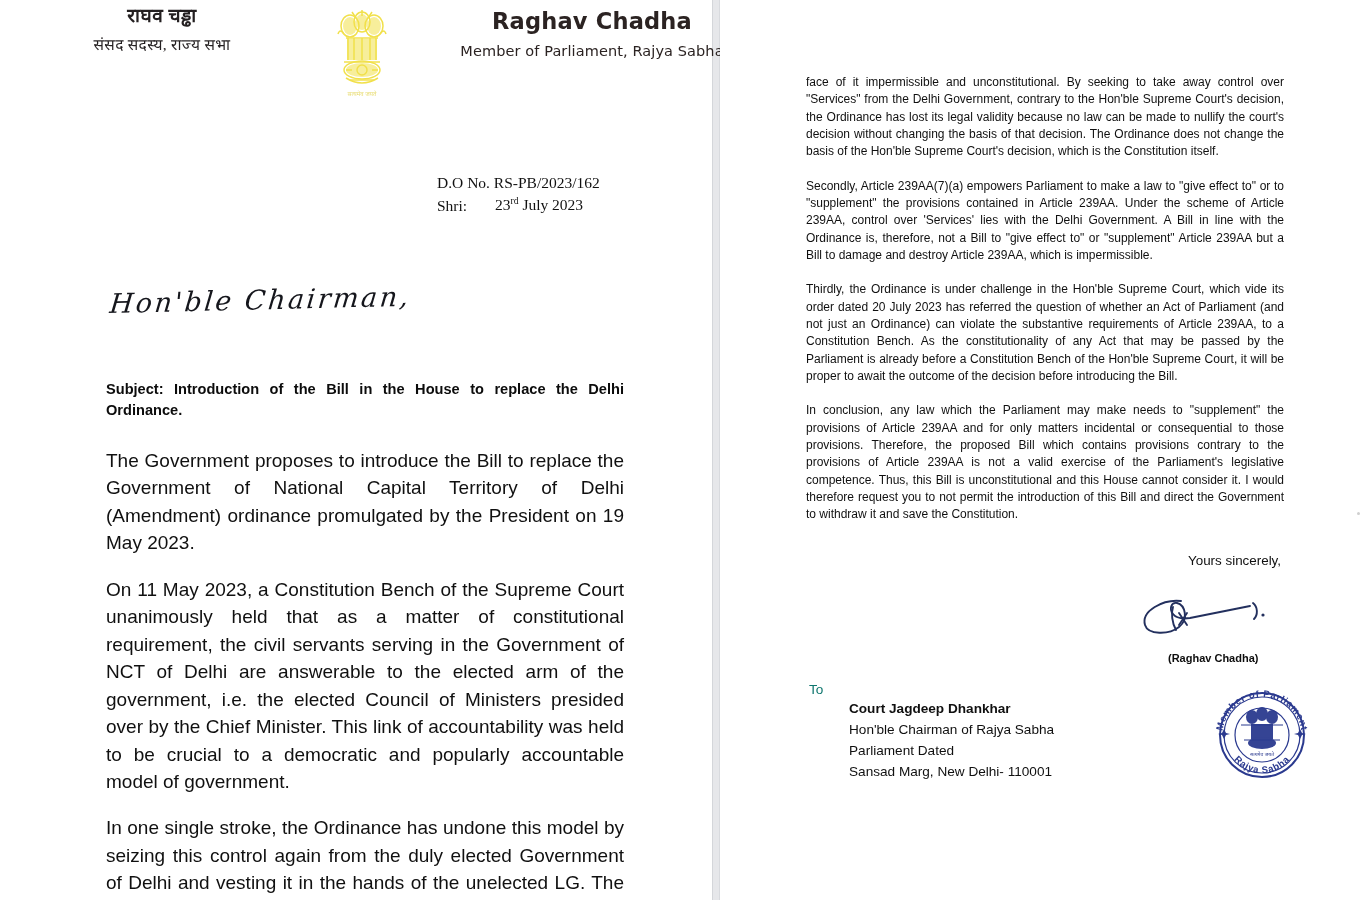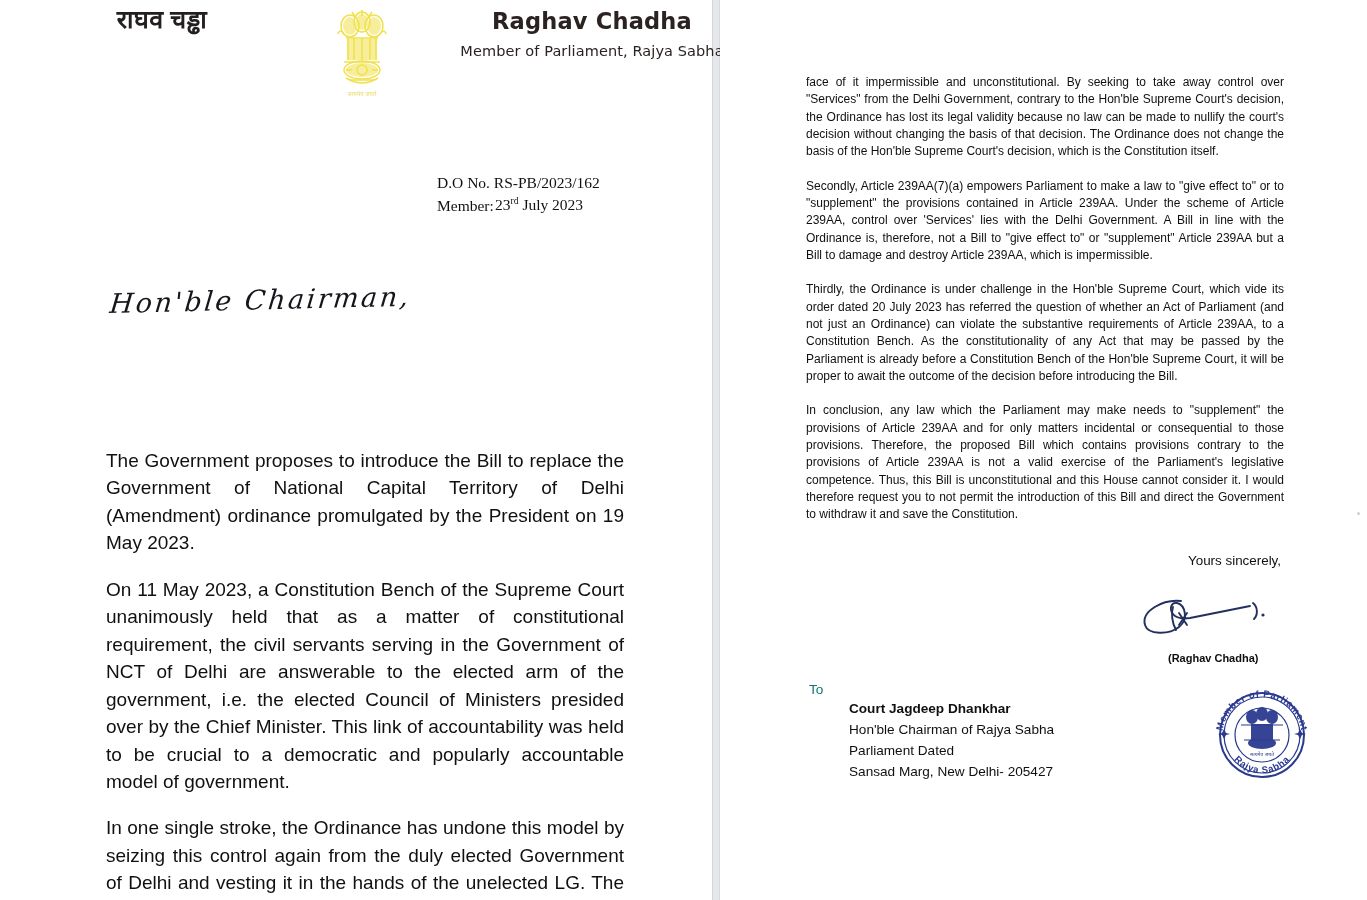--- a/index.html
+++ b/index.html
@@ -58,21 +58,21 @@
   .lh-hindi {
     position: absolute;
     left: 12px;
     top: 6px;
     width: 300px;
     text-align: center;
   }
   .lh-hindi-name {
     font-family: "Liberation Serif", serif;
     font-weight: bold;
-    font-size: 25px;
+    font-size: 19px;
     letter-spacing: 0.5px;
     color: #231f20;
     line-height: 1.1;
   }
   .lh-hindi-sub {
     font-family: "Liberation Serif", serif;
     font-size: 15.5px;
     color: #231f20;
     margin-top: 6px;
     letter-spacing: 0.3px;
@@ -243,20 +243,21 @@
 <body>
 
 <div class="scan">
 
   <div class="page-left">
 
     <div class="letterhead">
 
       <div class="lh-hindi">
         <div class="lh-hindi-name">राघव चड्ढा</div>
+        <div class="lh-hindi-sub">संसद सदस्य, राज्य सभा</div>
       </div>
 
       <div class="lh-emblem">
         <svg width="80" height="100" viewBox="0 0 80 100" aria-hidden="true">
           <g fill="none" stroke="#f0de3c" stroke-width="1.5" opacity="0.92">
             <path d="M40 8 L40 2 M34 10 L30 4 M46 10 L50 4"></path>
             <ellipse cx="28" cy="18" rx="9" ry="11"></ellipse>
             <ellipse cx="52" cy="18" rx="9" ry="11"></ellipse>
             <ellipse cx="40" cy="14" rx="8" ry="10"></ellipse>
             <path d="M22 26 Q18 20 16 26 M58 26 Q62 20 64 26"></path>
@@ -282,25 +283,26 @@
 
       <div class="lh-eng">
         <div class="lh-eng-name">Raghav Chadha</div>
         <div class="lh-eng-sub">Member of Parliament, Rajya Sabha</div>
       </div>
     </div>
 
     <div class="refblock">
       <span class="ref-row"><span class="ref-label">D.O No.</span>
         <span>RS-PB/2023/162</span></span>
-      <span class="ref-row"><span class="ref-dated-label">Member:</span><span>23</span><sup>rd</sup><span> July 2023</span></span>
+      <span class="ref-row"><span class="ref-dated-label">Shri:</span><span>23</span><sup>rd</sup><span> July 2023</span></span>
     </div>
 
     <div class="handwriting">Hon'ble Chairman,</div>
 
+    <div class="subject">Subject: Introduction of the Bill in the House to replace the Delhi Ordinance.</div>
 
     <div class="body-left">
       <p class="para">The Government proposes to introduce the Bill to replace the Government of National Capital Territory of Delhi (Amendment) ordinance promulgated by the President on 19 May 2023.</p>
       <p class="para">On 11 May 2023, a Constitution Bench of the Supreme Court unanimously held that as a matter of constitutional requirement, the civil servants serving in the Government of NCT of Delhi are answerable to the elected arm of the government, i.e. the elected Council of Ministers presided over by the Chief Minister. This link of accountability was held to be crucial to a democratic and popularly accountable model of government.</p>
       <p class="para">In one single stroke, the Ordinance has undone this model by seizing this control again from the duly elected Government of Delhi and vesting it in the hands of the unelected LG. The Ordinance's design is evident, i.e. to strip the Government of NCT of Delhi down to only its elected arm – enjoying the mandate of the people of Delhi, but bereft of the governing apparatus necessary for meeting that mandate. This has left the GNCTD in a crisis of administration, put day-to-day governance in jeopardy, and has led the civil service to stall, disobey, and contradict the elected Government's orders. Particularly, the Ordinance is blatantly unconstitutional for 3 reasons.</p>
       <p class="para">Firstly, this Ordinance and any Bill along the same lines as the Ordinance, seeks essentially to undo the position laid down by this Hon'ble Court without amending the Constitution itself from which this position flows. This is on the</p>
     </div>
   </div>
 
   <div class="gutter"></div>
@@ -334,21 +336,21 @@
 </div>
 
 <div class="signer">(Raghav Chadha)</div>
 
 <div class="to-label">To</div>
 
 <div class="addressee">
   <div class="a-name">Court Jagdeep Dhankhar</div>
   <div>Hon'ble Chairman of Rajya Sabha</div>
   <div>Parliament Dated</div>
-  <div>Sansad Marg, New Delhi- 205427</div>
+  <div>Sansad Marg, New Delhi- 110001</div>
 </div>
 
 <div class="seal">
   <svg width="108" height="100" viewBox="0 0 108 100" aria-hidden="true">
     <defs>
       <path id="arcTop" d="M 14,54 A 40,40 0 0 1 94,54"></path>
       <path id="arcBot" d="M 18,54 A 36,36 0 0 0 90,54"></path>
     </defs>
     <g stroke="#2b3a8f" fill="none">
       <circle cx="54" cy="52" r="42" stroke-width="2"></circle>

